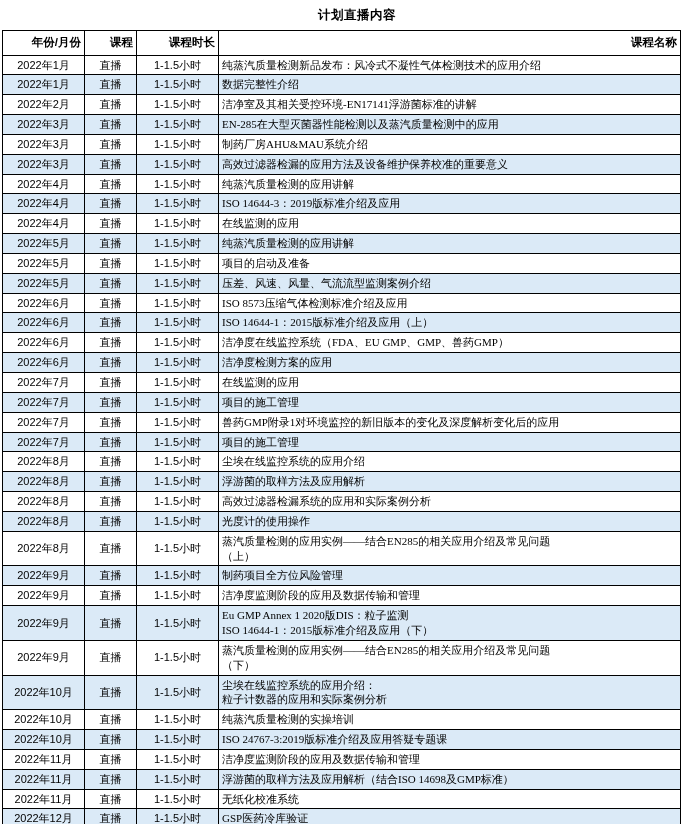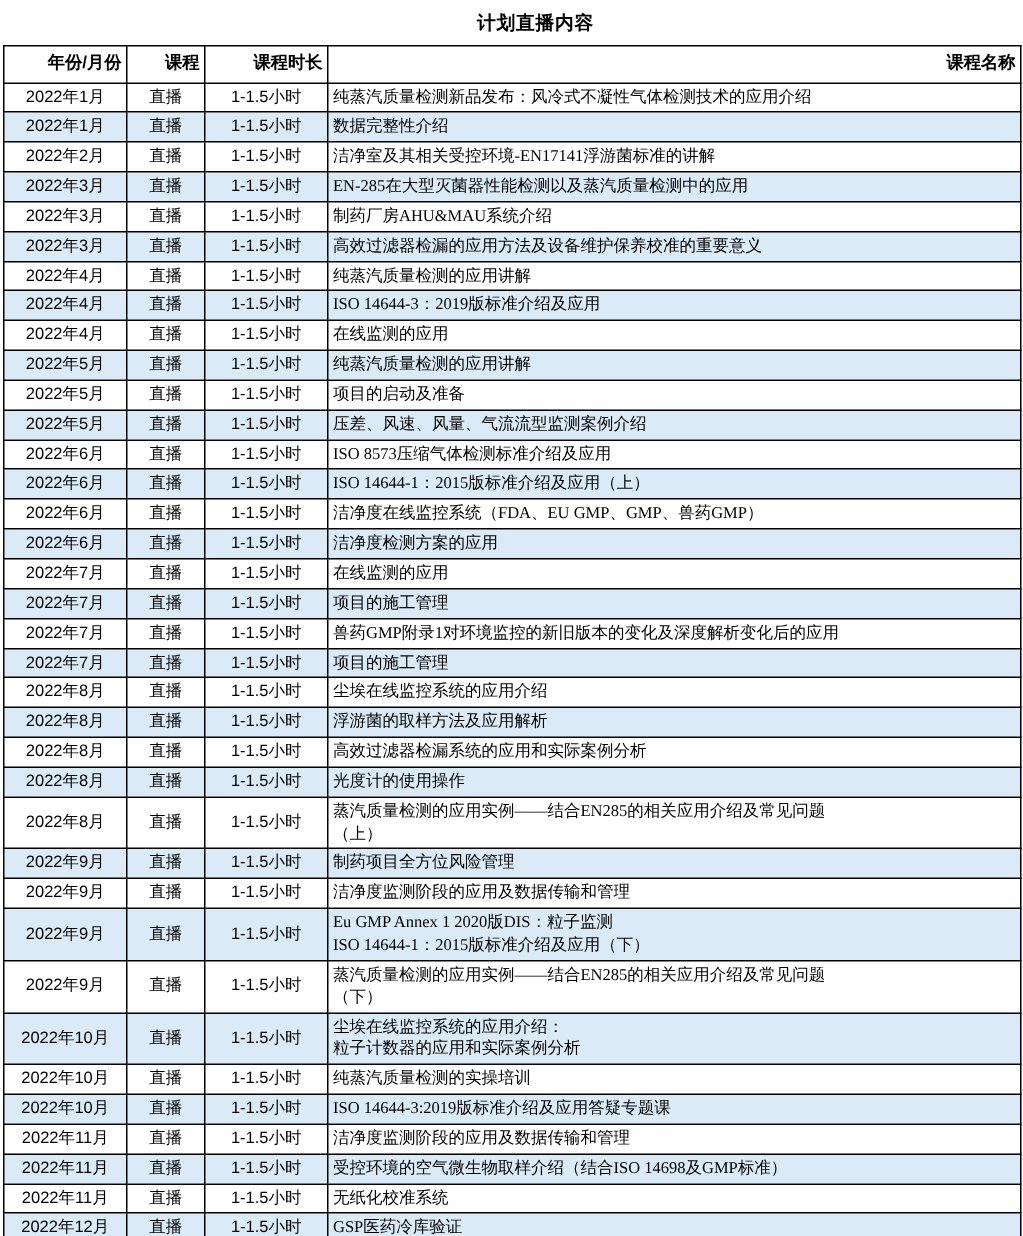--- a/index.html
+++ b/index.html
@@ -406,41 +406,41 @@
               <span>纯蒸汽质量检测的实操培训</span>
             </div>
           </td>
         </tr>
         <tr class="alt">
           <td class="month">2022年10月</td>
           <td class="type">直播</td>
           <td class="dur">1-1.5小时</td>
           <td class="name">
             <div class="name-lines">
-              <span>ISO 14644-3:2019版标准介绍及应用答疑专题课</span>
+              <span>ISO 24767-3:2019版标准介绍及应用答疑专题课</span>
             </div>
           </td>
         </tr>
         <tr class="plain">
           <td class="month">2022年11月</td>
           <td class="type">直播</td>
           <td class="dur">1-1.5小时</td>
           <td class="name">
             <div class="name-lines">
               <span>洁净度监测阶段的应用及数据传输和管理</span>
             </div>
           </td>
         </tr>
         <tr class="alt">
           <td class="month">2022年11月</td>
           <td class="type">直播</td>
           <td class="dur">1-1.5小时</td>
           <td class="name">
             <div class="name-lines">
-              <span>受控环境的空气微生物取样介绍（结合ISO 14698及GMP标准）</span>
+              <span>浮游菌的取样方法及应用解析（结合ISO 14698及GMP标准）</span>
             </div>
           </td>
         </tr>
         <tr class="plain">
           <td class="month">2022年11月</td>
           <td class="type">直播</td>
           <td class="dur">1-1.5小时</td>
           <td class="name">
             <div class="name-lines">
               <span>无纸化校准系统</span>

